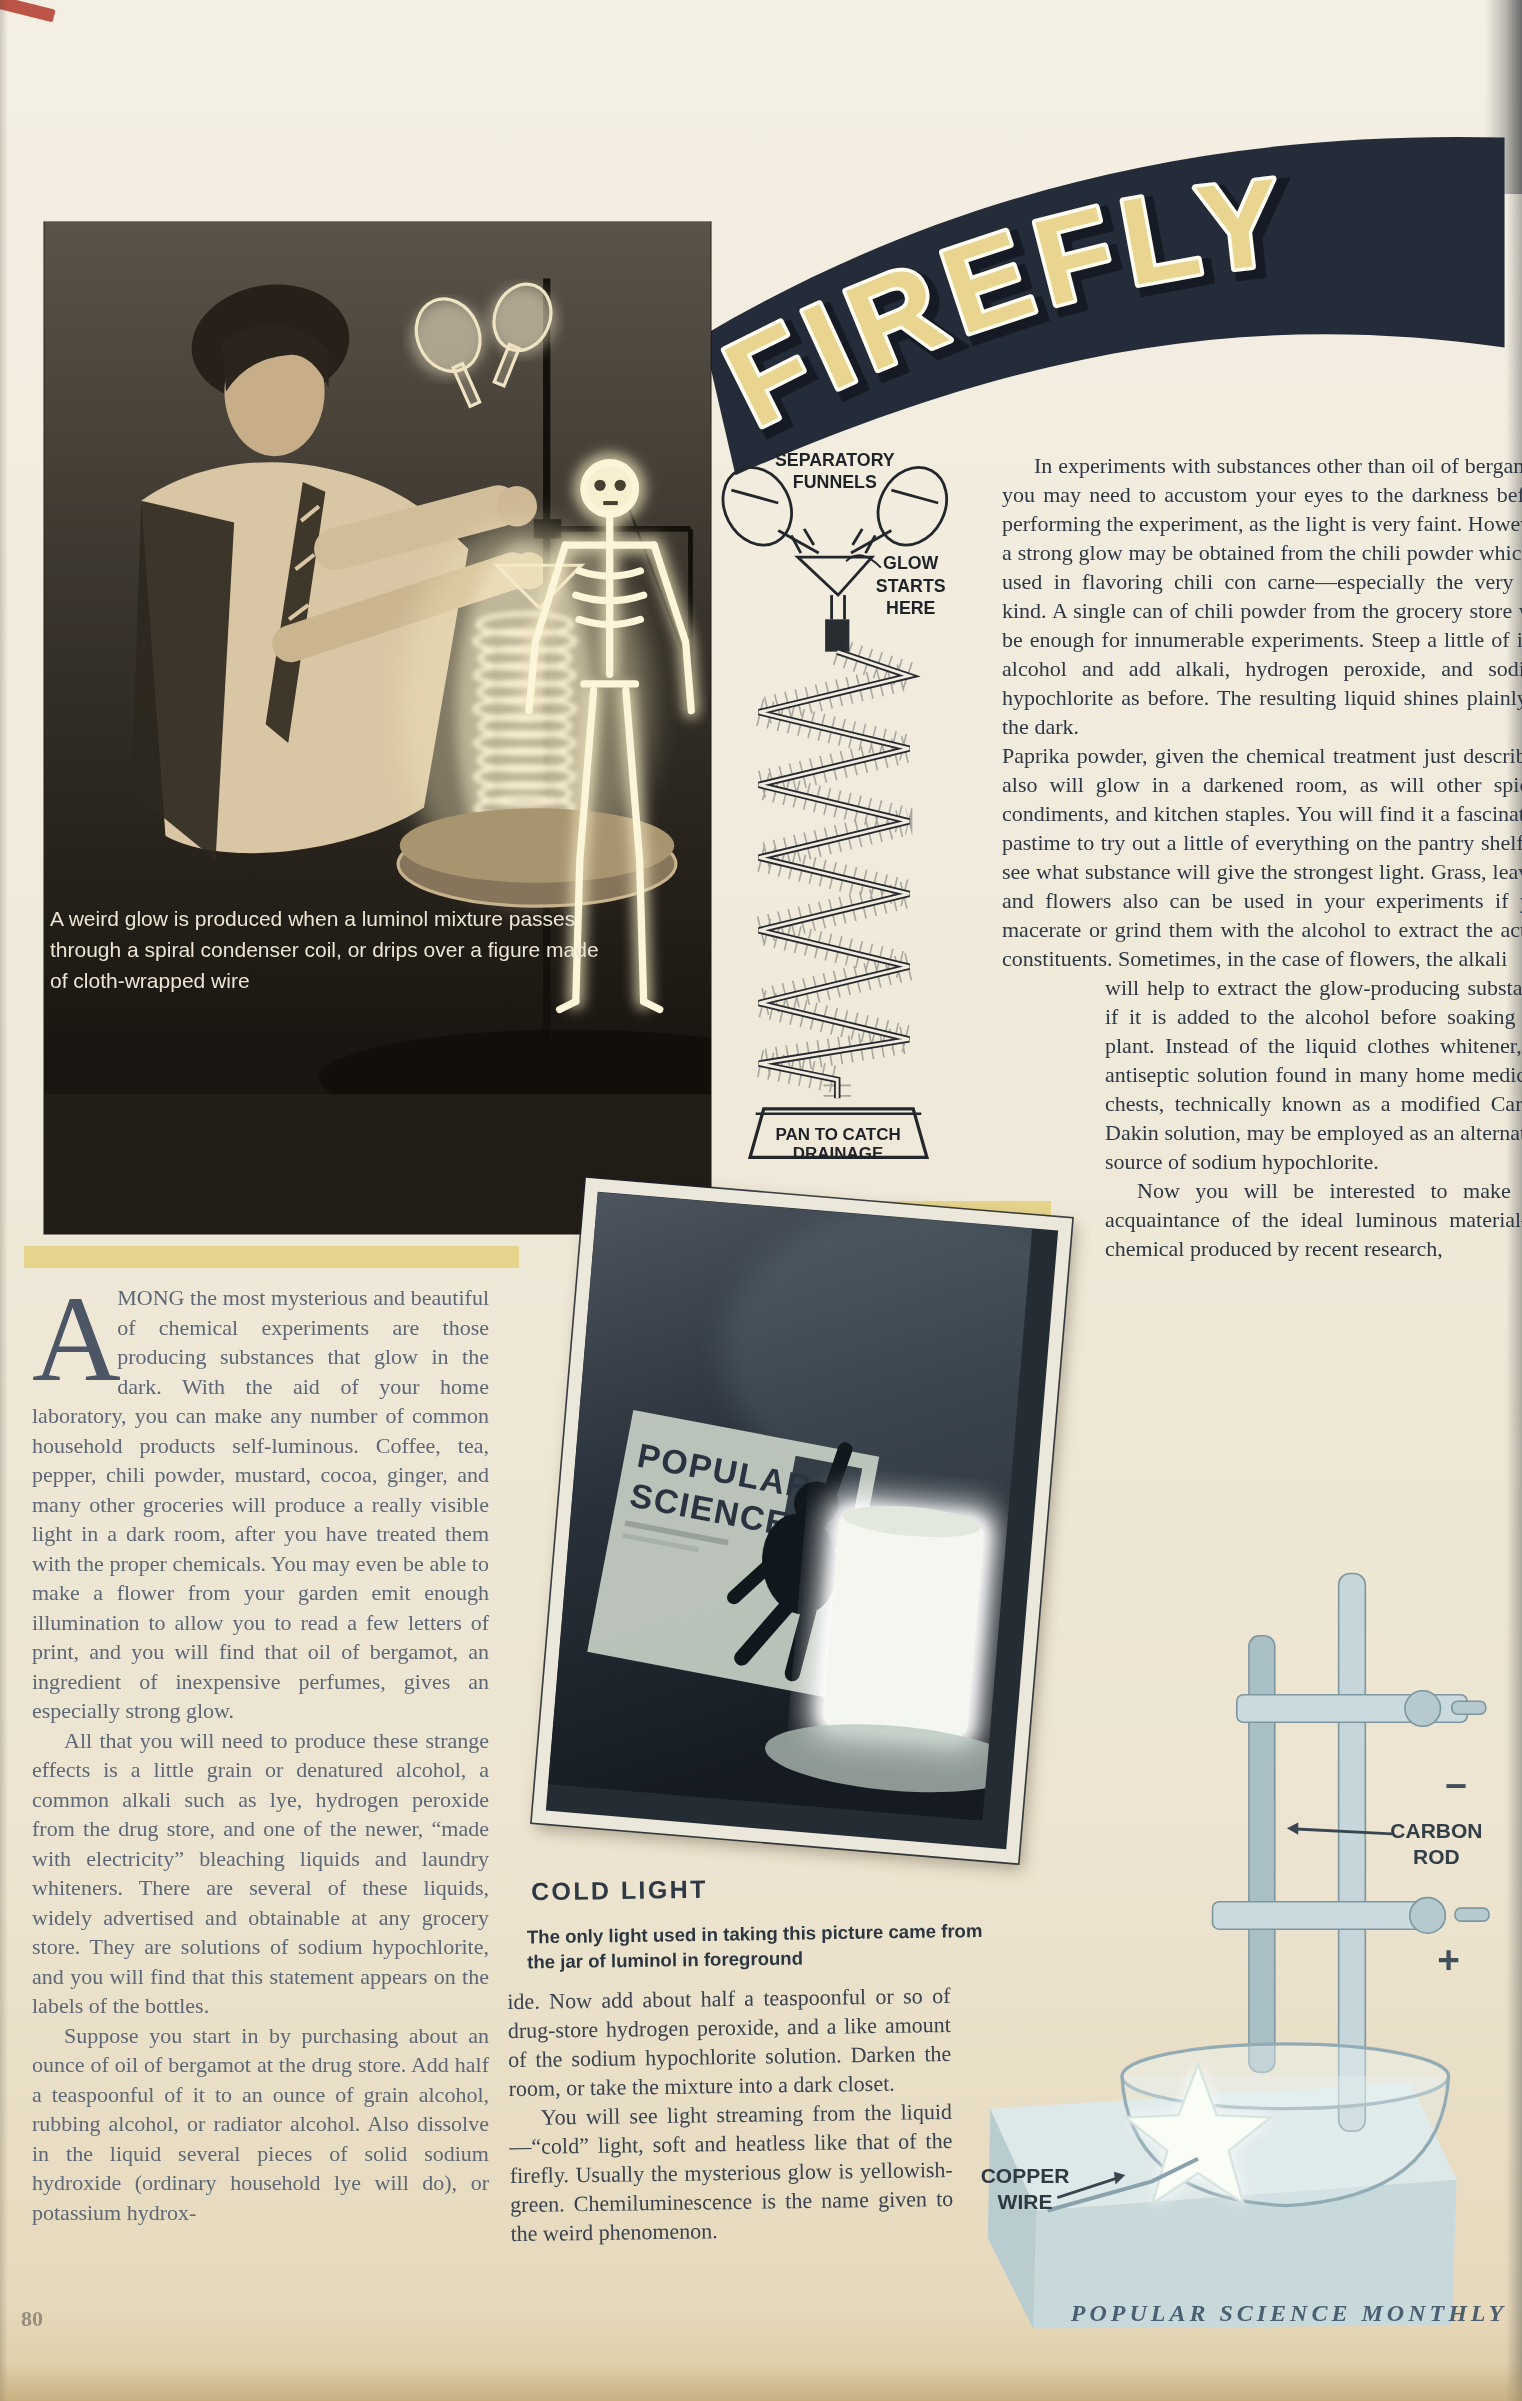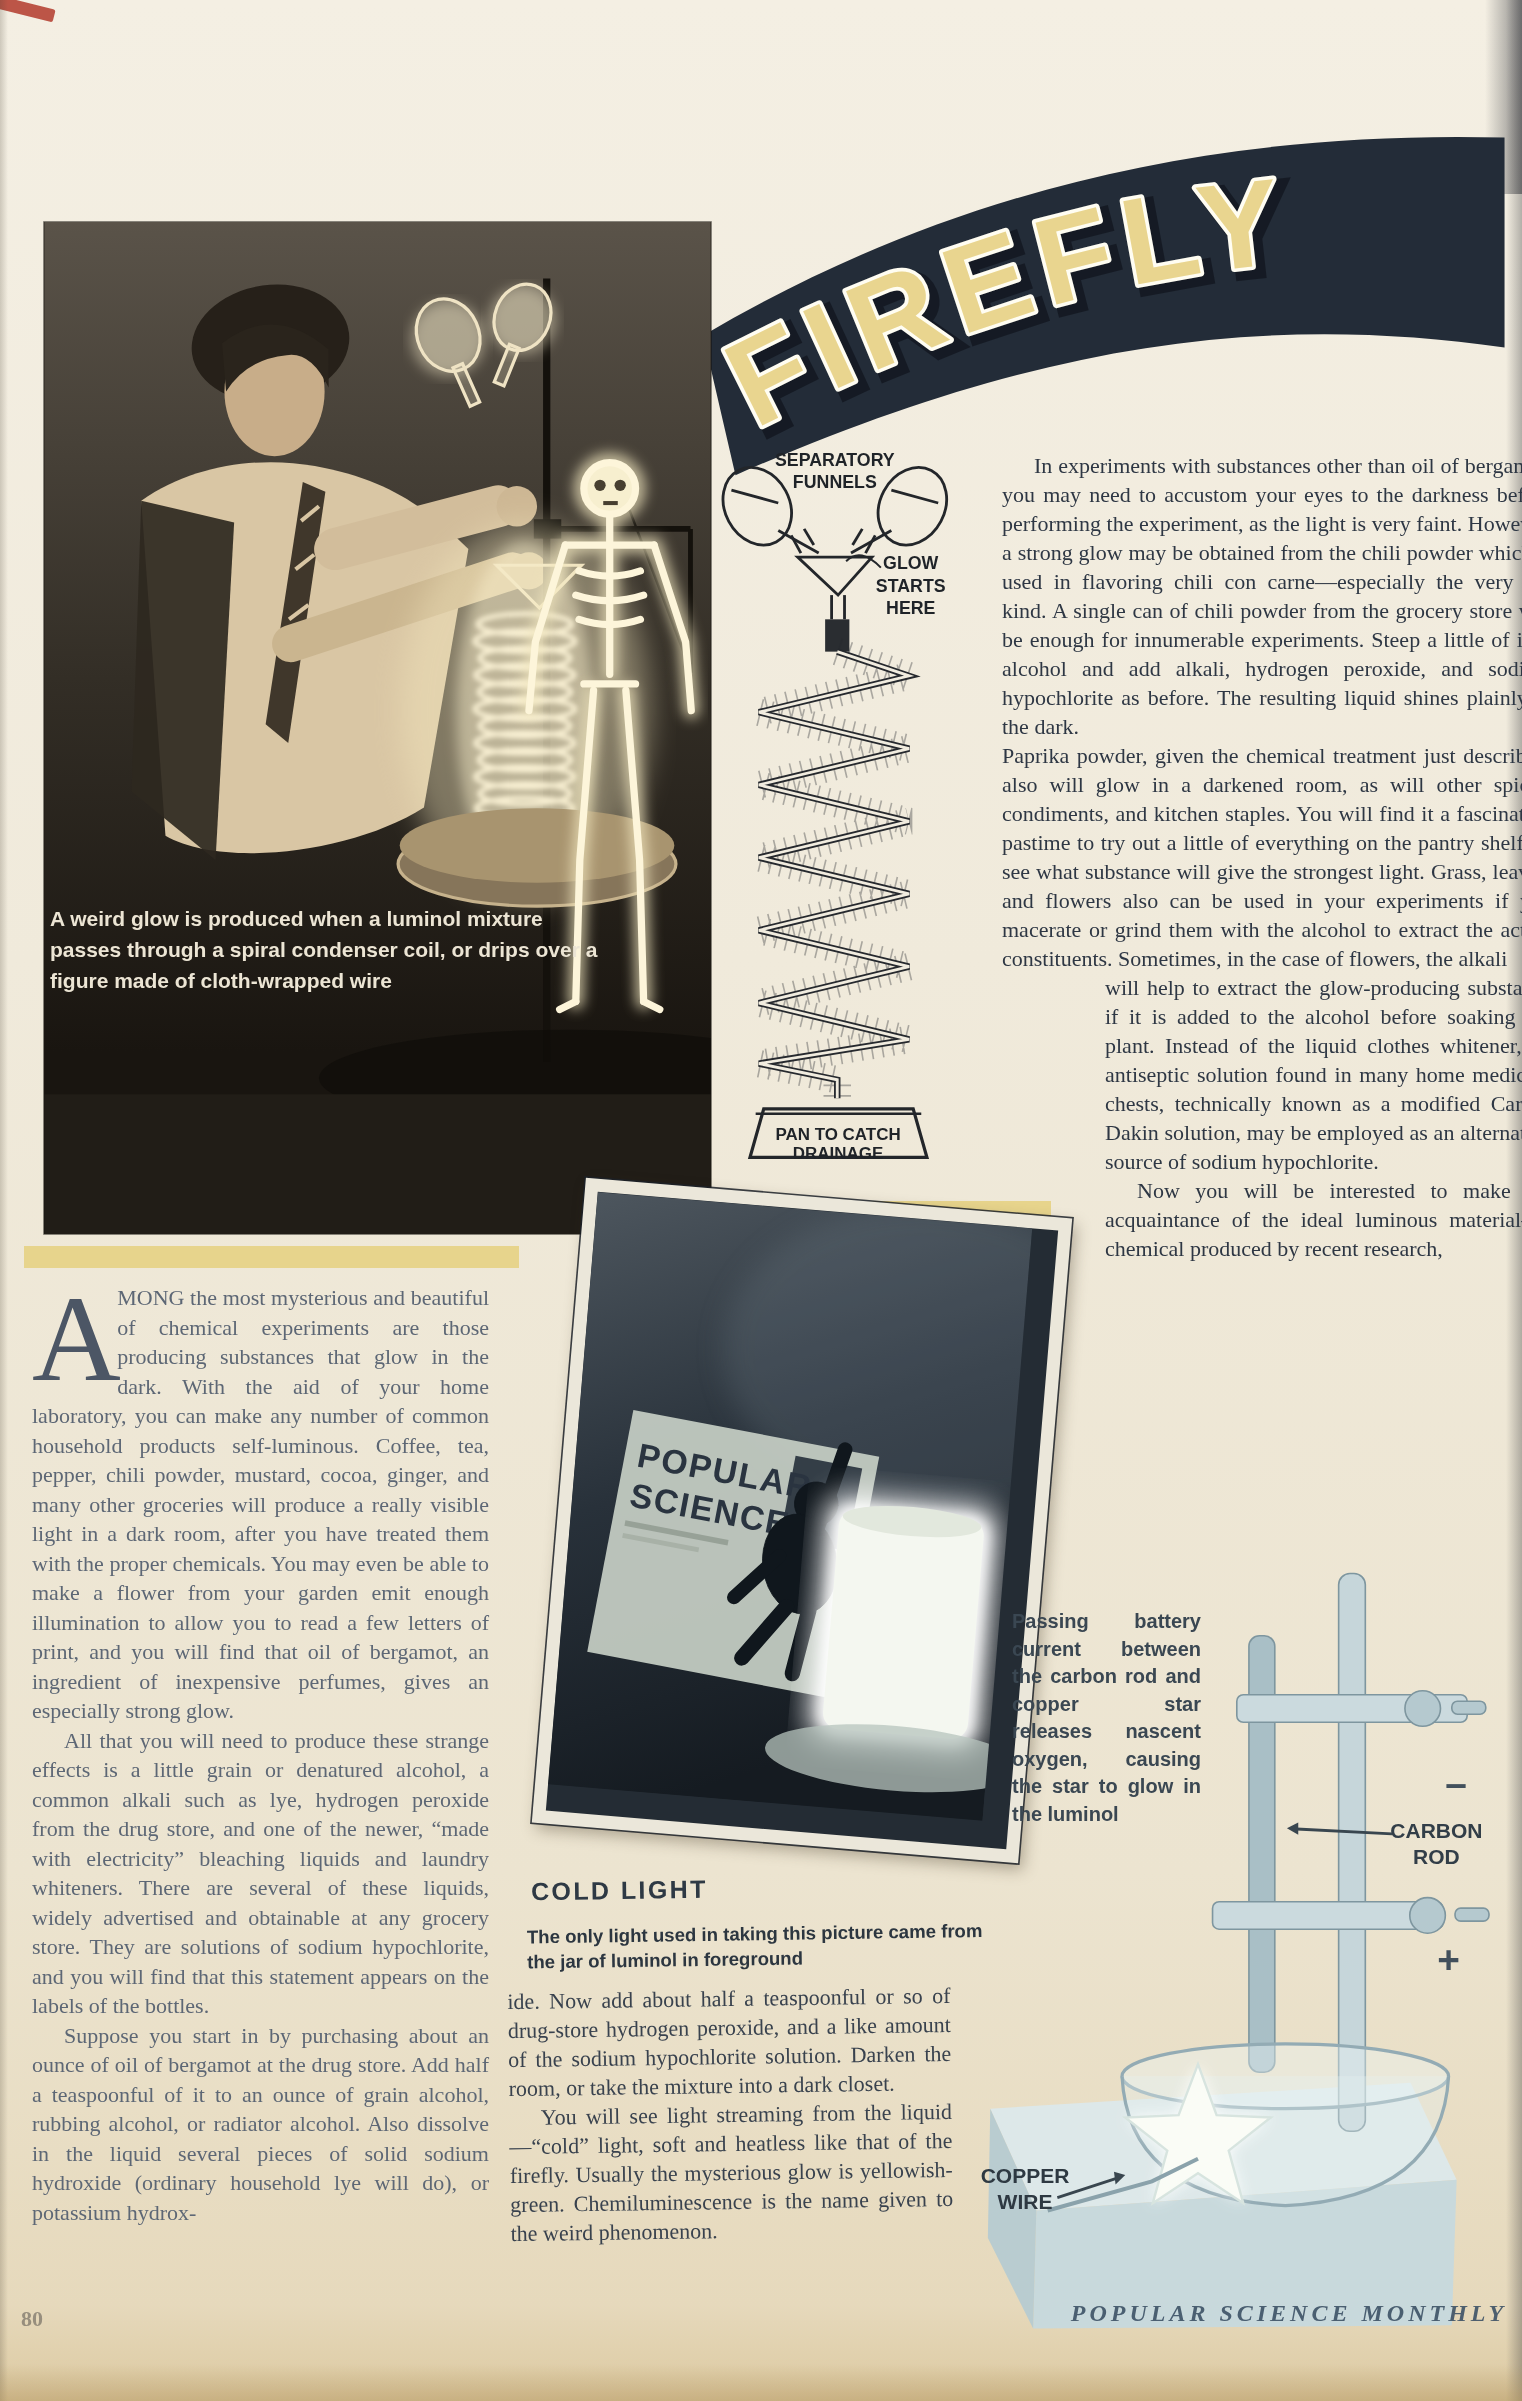--- a/index.html
+++ b/index.html
@@ -13,21 +13,21 @@
   .corner-tr{right:0;top:0;width:37px;height:194px;background:linear-gradient(to left,rgba(33,36,44,.5),rgba(33,36,44,0));}
   .bottom-strip{left:0;bottom:0;width:100%;height:37px;background:linear-gradient(to bottom,rgba(190,165,115,0),rgba(180,152,100,.5));}
   .red-mark{left:-8px;top:1.6px;width:63px;height:13px;background:#b23a2b;transform:rotate(14deg);opacity:.85;border-radius:2.4px;}
   
   .subtitle{left:788px;top:354px;width:703px;text-align:center;
             font-family:"Liberation Sans",sans-serif;font-weight:bold;font-size:39px;
             letter-spacing:13.7px;color:#313b4a;}
   
   .photo-left{left:44px;top:222px;width:667px;height:1012px;background:#1c1813;box-shadow:0 0 0 0.8px rgba(20,18,14,.6);}
   .photo-left-caption{left:50px;top:903px;width:558px;font-family:"Liberation Sans",sans-serif;
-            font-weight:bold;font-size:21px;line-height:31px;color:#ece5d4;}
+            font-weight:normal;font-size:21px;line-height:31px;color:#ece5d4;}
   .strip{background:#e7d48c;}
   .photo-mid{left:558px;top:1197px;width:462px;height:621px;transform:rotate(4.8deg);
              background:#242c34;border:13px solid #ebe7da;box-shadow:0 0 0 1.6px rgba(28,33,40,.85),4.8px 6.5px 14.5px rgba(60,50,30,.35);}
   
   .para{margin:0;text-align:justify;}
   .indent-first{text-indent:32px;}
   .col-right{left:960px;top:451px;width:551px;font-size:22px;line-height:29px;color:#2e3744;margin-left:42px;}
   .wrap-indent{margin-left:103px;}
   .col-left{left:32px;top:1283px;width:457px;font-size:22px;line-height:29.5px;color:#5d6775;}
   .col-left .para{margin-bottom:0;}
@@ -282,21 +282,20 @@
       <g>
         <rect x="312" y="346" width="220" height="310" rx="30" fill="#ffffff" opacity="0.85" filter="url(#mb18)"></rect>
         <rect x="326" y="360" width="192" height="284" rx="24" fill="#ffffff" opacity="0.9" filter="url(#mb8)"></rect>
         <rect x="332" y="366" width="180" height="272" rx="20" fill="#f4f7f0"></rect>
         <ellipse cx="422" cy="374" rx="86" ry="18" fill="#e2e8dd"></ellipse>
         <ellipse cx="424" cy="668" rx="160" ry="40" fill="#b7c4be" opacity="0.75"></ellipse>
       </g>
     </svg>
   </div>
 
-  <div class="abs battery-cap">Passing battery current between the carbon rod and copper star releases nascent oxygen, causing the star to glow in the luminol</div>
 
   <svg class="abs" style="left:970px;top:1559px;" width="553" height="780" viewBox="0 0 684 965">
     <defs>
         <filter id="sb8">
           <feGaussianBlur stdDeviation="9"></feGaussianBlur>
         </filter>
       </defs>
 
     <g>
       <polygon points="25,680 545,648 602,768 82,806" fill="#dde8e9"></polygon>

